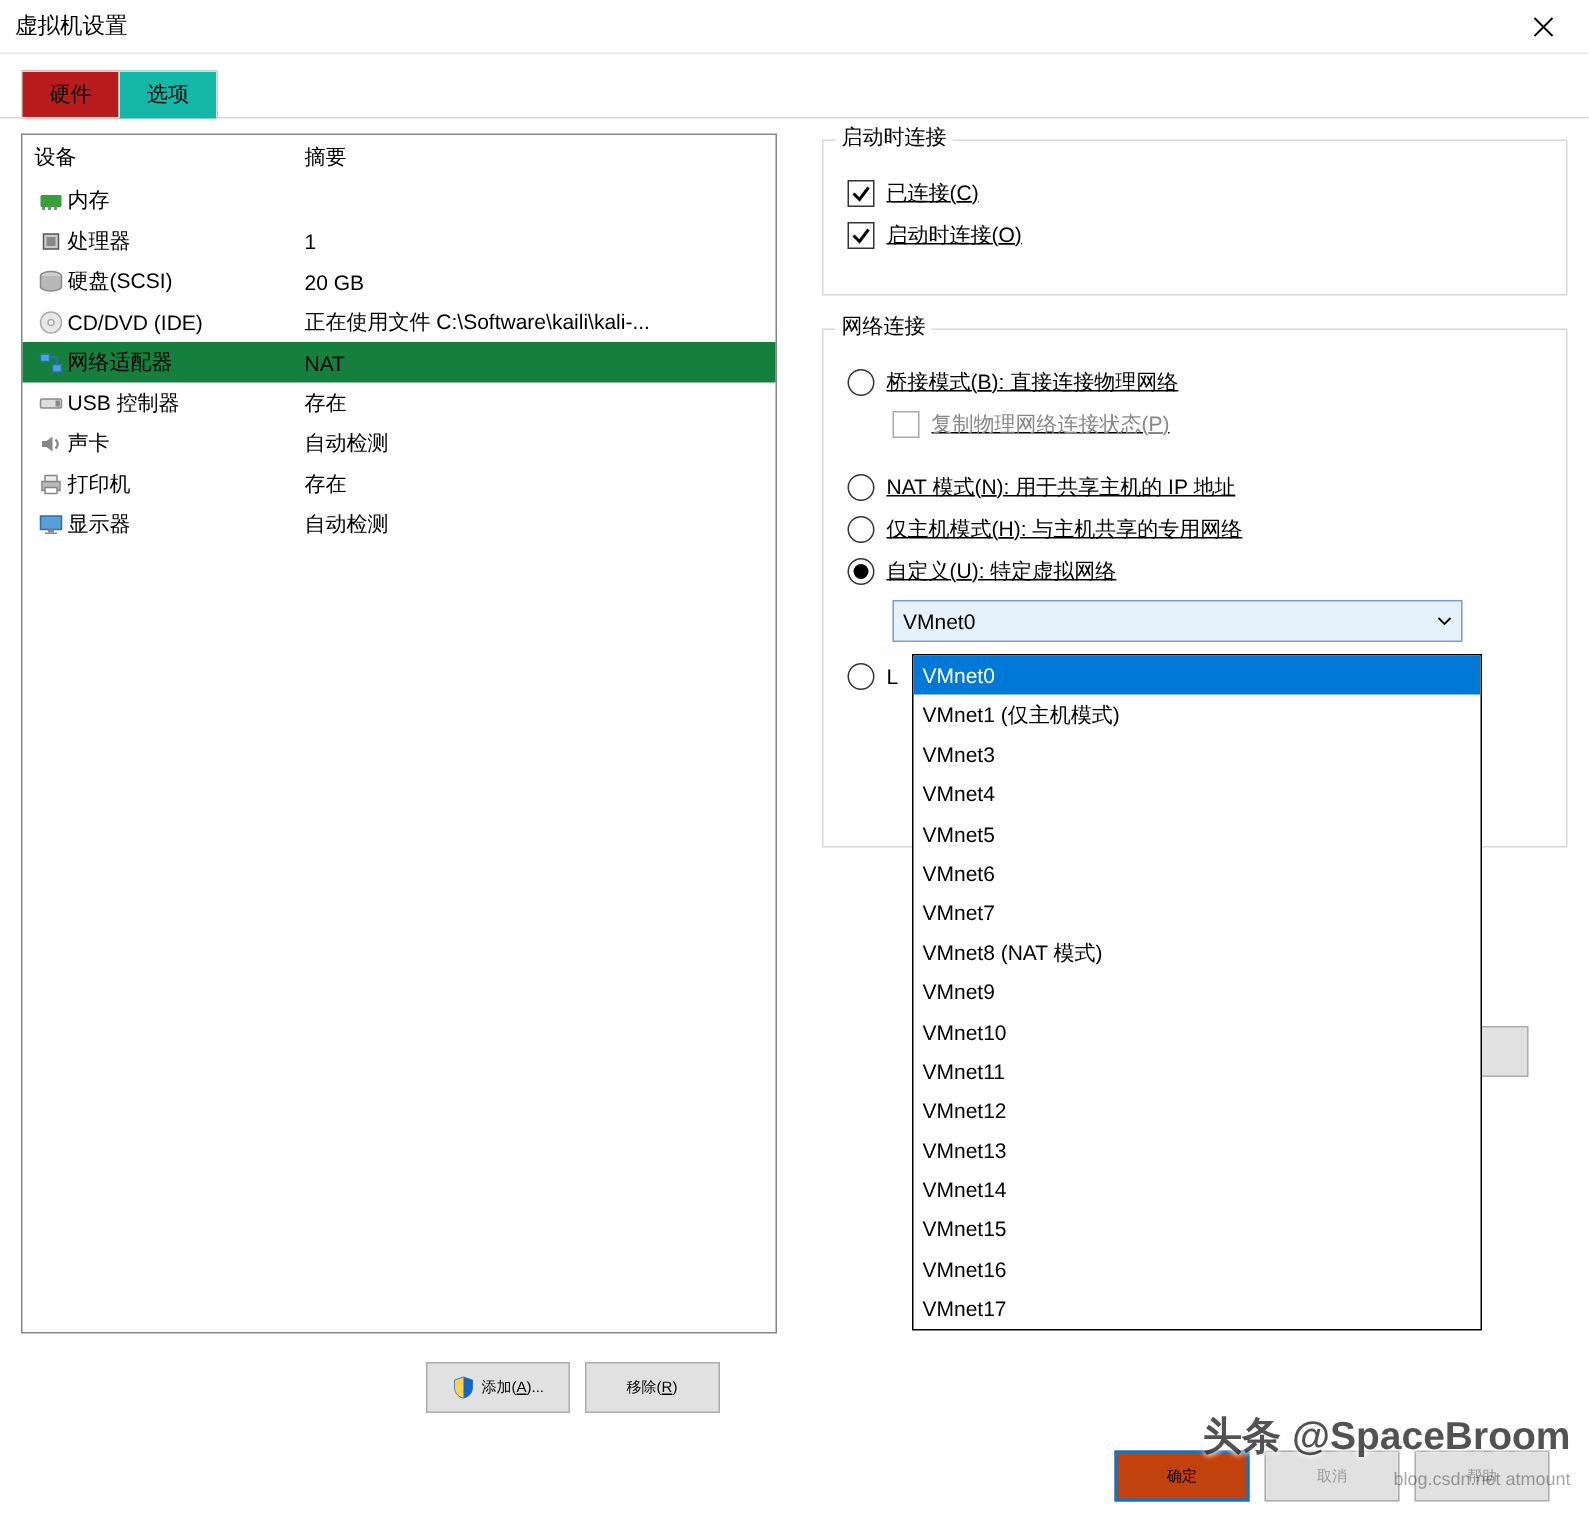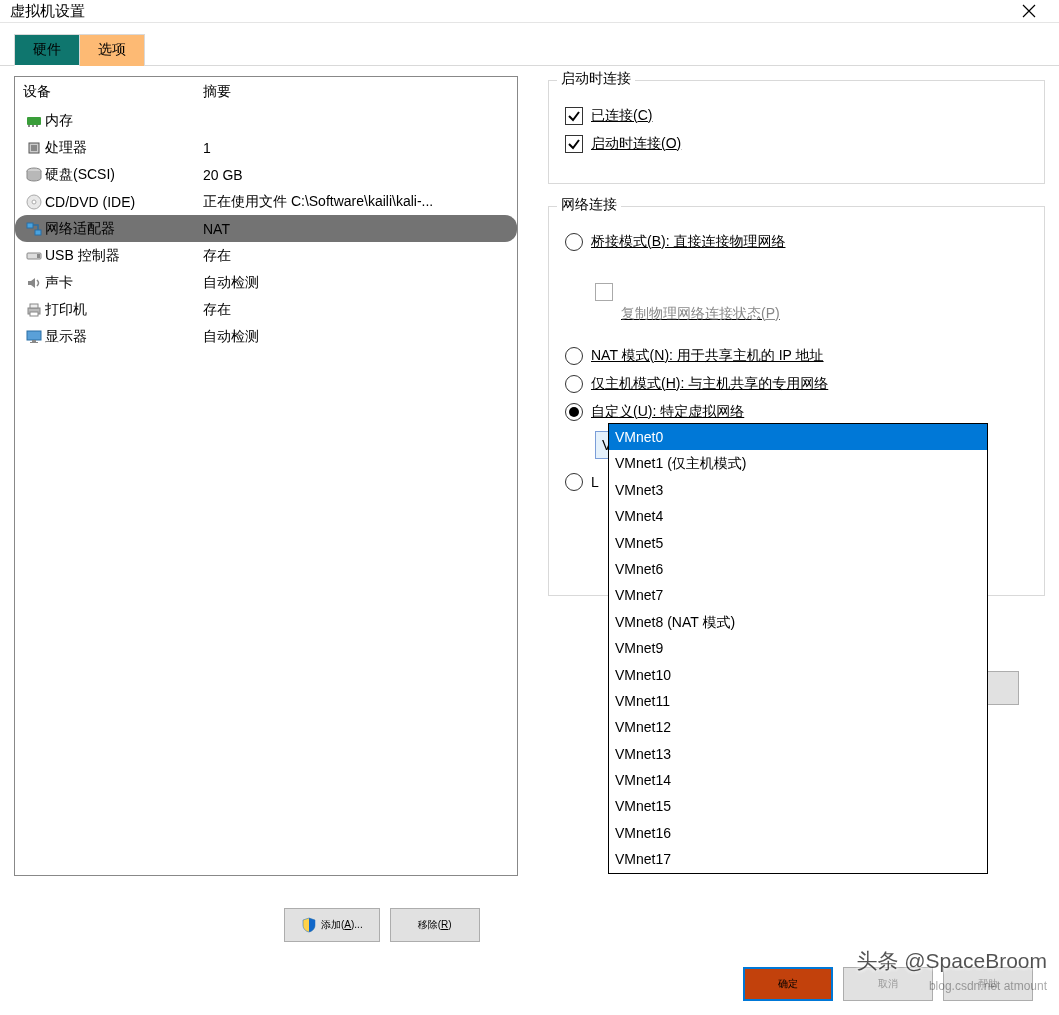--- a/index.html
+++ b/index.html
@@ -7,21 +7,21 @@
   font-family: "Microsoft YaHei", "Segoe UI", sans-serif;
   font-size: 14px;
   background: #fff;
   color: #000;
   width: 1059px;
   height: 1015px;
   overflow: hidden;
   position: relative;
 }
 .titlebar {
-  height: 23px;
+  height: 36px;
   display: flex;
   align-items: center;
   padding: 0 10px;
   border-bottom: 1px solid #e5e5e5;
 }
 .titlebar-title { font-size: 15px; }
 .titlebar-close {
   margin-left: auto;
   width: 40px;
   height: 36px;
@@ -35,28 +35,28 @@
 .tabs {
   display: flex;
   padding-left: 14px;
   padding-top: 10px;
   border-bottom: 1px solid #d9d9d9;
 }
 .tab {
   padding: 6px 18px;
   border: 1px solid #d9d9d9;
   border-bottom: none;
-  background: #fdba74;
+  background: #14b8a6;
   cursor: pointer;
   margin-right: -1px;
   position: relative;
   top: 1px;
 }
 .tab.active {
-  background: #0f766e;
+  background: #b91c1c;
   border-bottom: 1px solid #fff;
 }
 .main {
   display: flex;
   padding: 10px 14px 0 14px;
   gap: 30px;
   height: 830px;
 }
 .left {
   width: 504px;
@@ -73,21 +73,21 @@
 }
 .col-dev { width: 180px; }
 .col-sum { flex: 1; }
 .listrows { }
 .row {
   display: flex;
   align-items: center;
   padding: 2px 8px;
   height: 27px;
 }
-.row.selected { background: #737373; border-radius: 12px; }
+.row.selected { background: #15803d; }
 .icon-cell {
   width: 22px;
   display: flex;
   align-items: center;
   justify-content: center;
 }
 .icon-cell svg { width: 18px; height: 18px; }
 .dev-cell { width: 158px; }
 .sum-cell { flex: 1; white-space: nowrap; overflow: hidden; text-overflow: ellipsis; }
 .right {
@@ -124,21 +124,21 @@
 .checkbox svg { width: 14px; height: 14px; }
 .radio {
   width: 18px; height: 18px;
   border: 1px solid #333;
   border-radius: 50%;
   display: flex; align-items: center; justify-content: center;
 }
 .radio .dot {
   width: 10px; height: 10px; border-radius: 50%; background: #000;
 }
-.label-dis { color: #888; margin-top: 44px; }
+.label-dis { color: #888; }
 .underline { text-decoration: underline; }
 .combo {
   margin-left: 30px;
   width: 380px;
   height: 28px;
   border: 1px solid #7a9dd8;
   background: #e5f1fb;
   display: flex;
   align-items: center;
   padding: 0 6px;
@@ -207,22 +207,22 @@
   font-size: 10px;
 }
 .btn.primary { border: 2px solid #0078d7; background: #c2410c; }
 .btn.ghost { color: #999; }
 .shield { display:inline-flex; }
 .shield svg { width:16px; height:16px; }
 .watermark {
   position: absolute;
   right: 12px;
   bottom: 40px;
-  font-size: 21px;
-  font-weight: normal;
+  font-size: 26px;
+  font-weight: bold;
   color: rgba(0,0,0,0.68);
   text-shadow: 0 0 4px #fff, 0 0 4px #fff;
 }
 .watermark-sub {
   position: absolute;
   right: 12px;
   bottom: 22px;
   font-size: 12px;
   color: rgba(0,0,0,0.35);
 }

